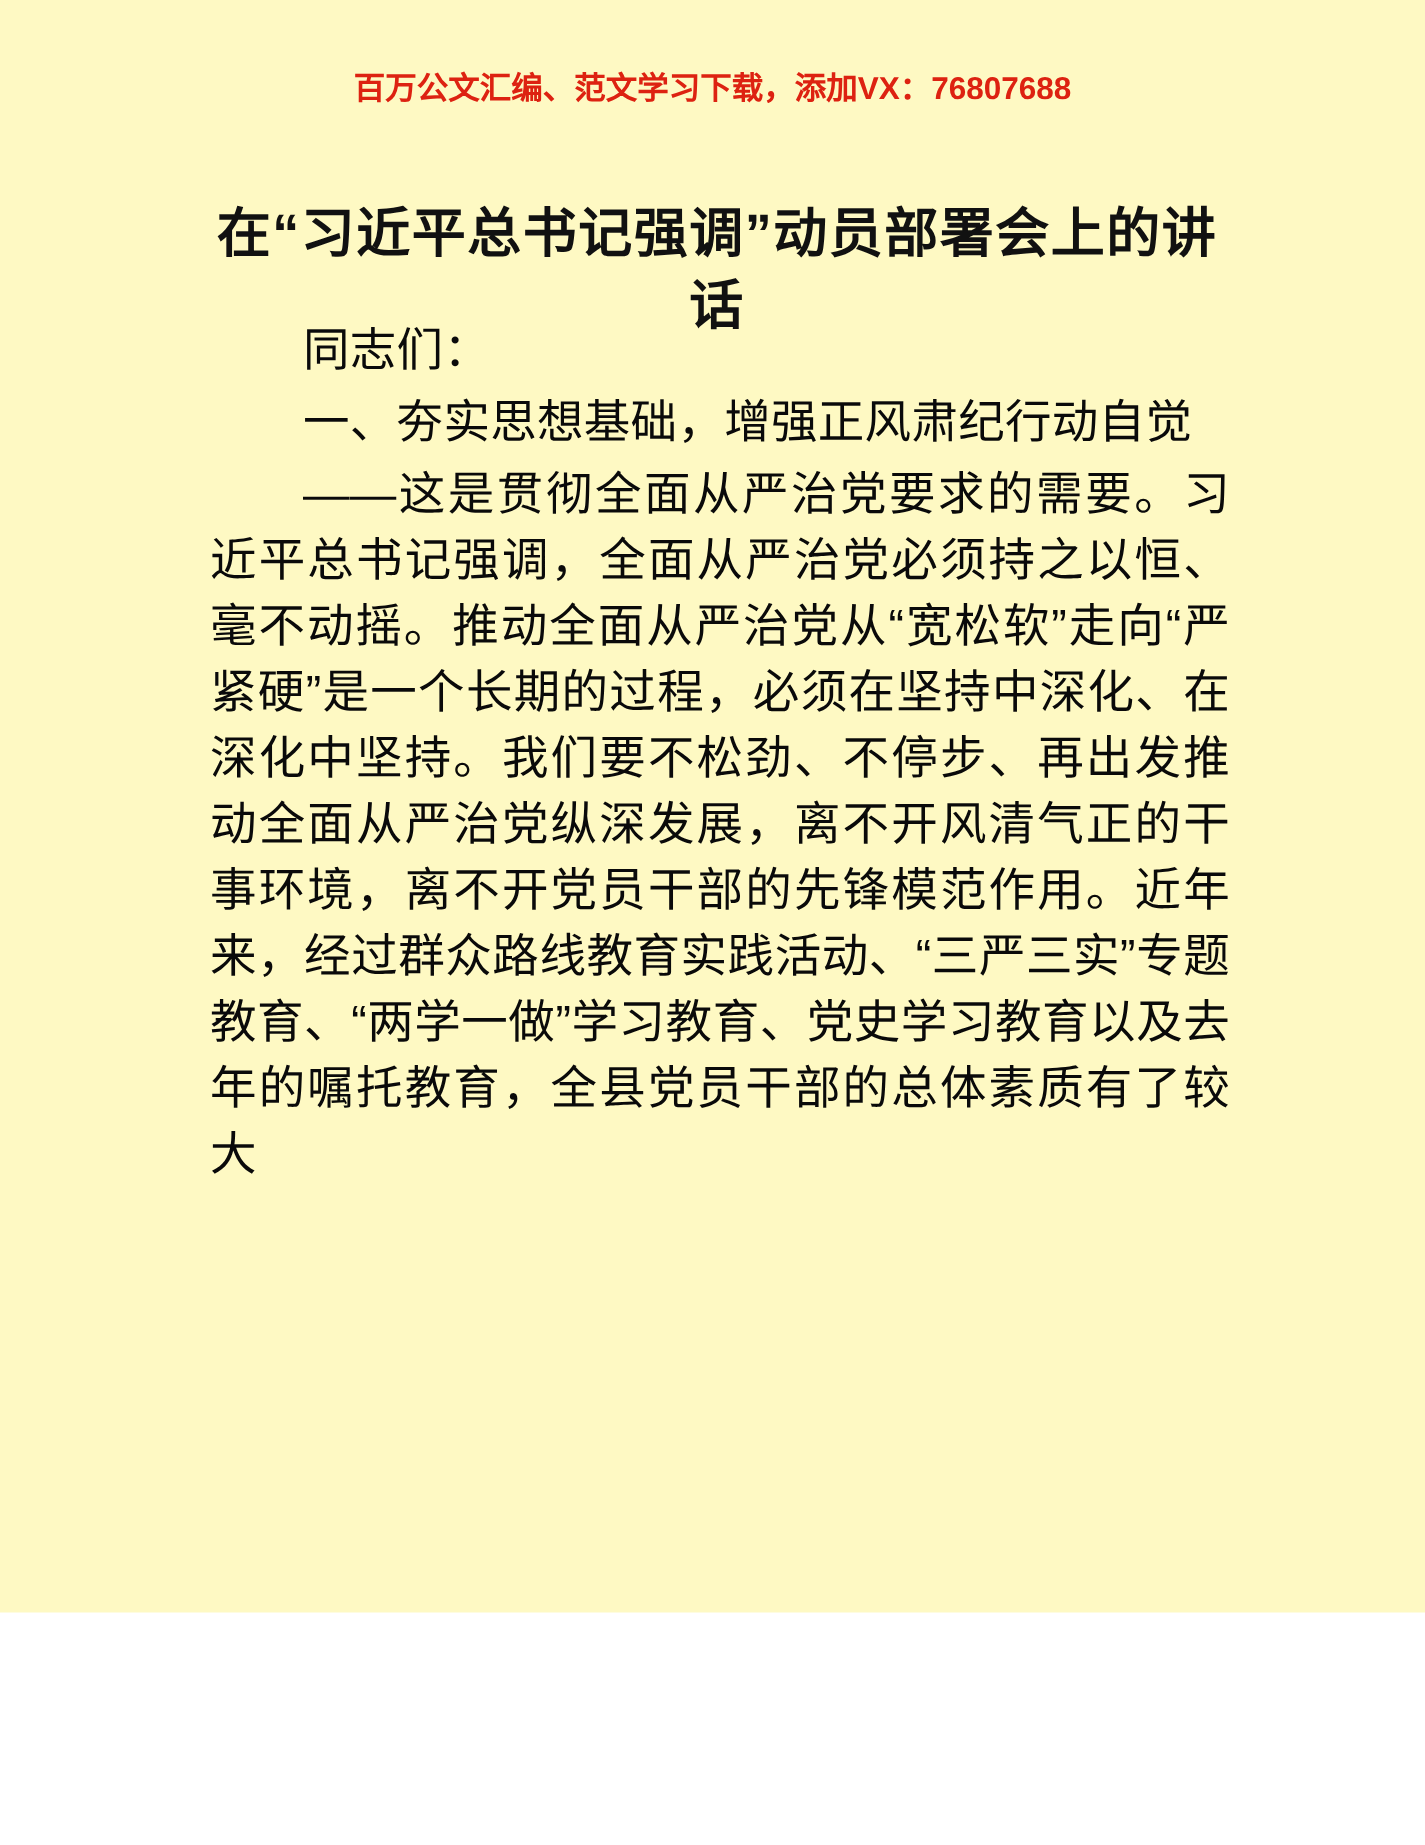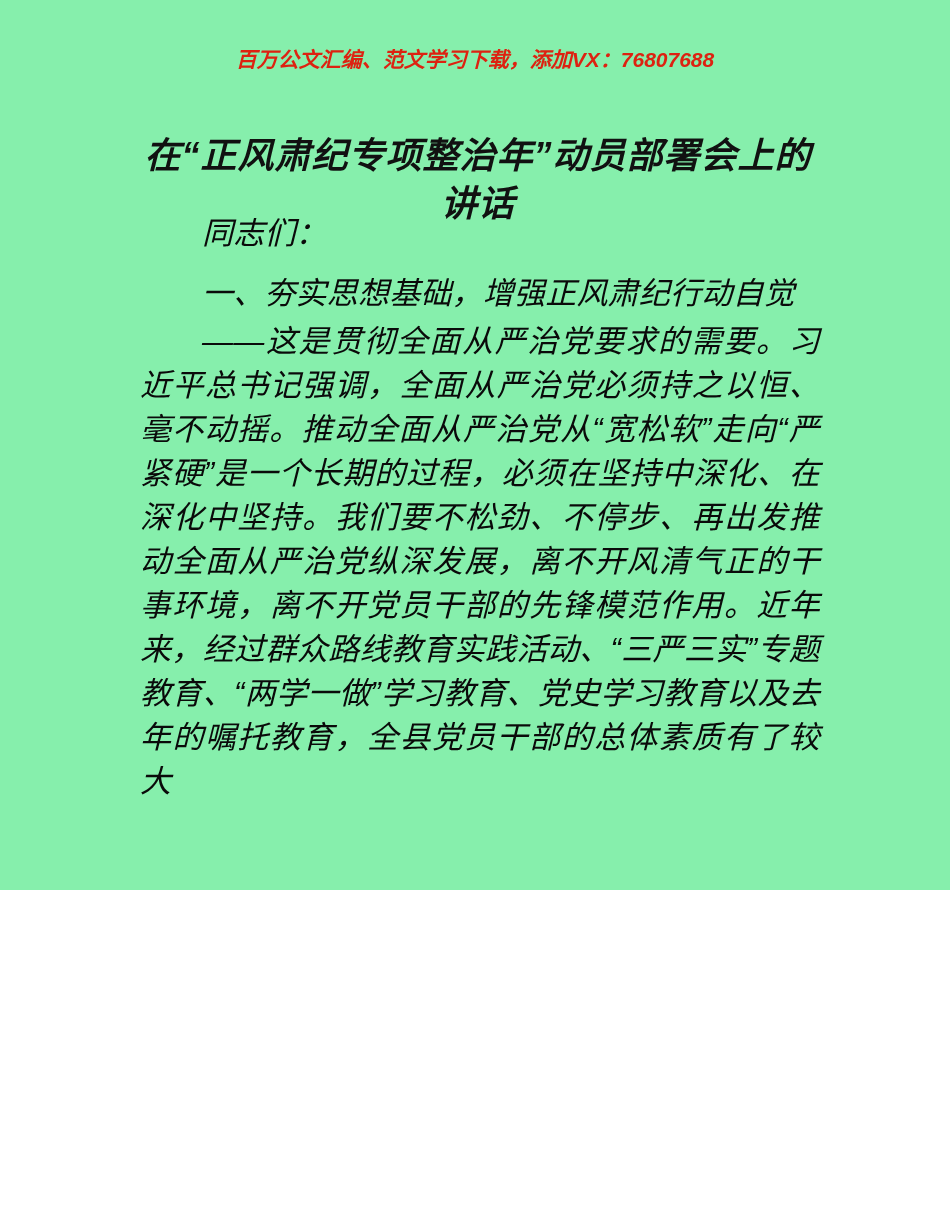--- a/index.html
+++ b/index.html
@@ -13,24 +13,23 @@
     height: 1230px;
     font-family: "Liberation Sans", "DejaVu Sans", sans-serif;
     color: #000000;
     -webkit-font-smoothing: antialiased;
     overflow: hidden;
   }
 
   #page {
     position: relative;
     width: 950px;
-    height: 890px;
-    background: #86efac;
+    height: 1075px;
+    background: #fef9c3;
     box-sizing: border-box;
-    font-style: italic;
   }
 
   
   .promo-header {
     position: absolute;
     top: 46px;
     left: 0;
     width: 950px;
     text-align: center;
     color: #dd2211;
@@ -69,36 +68,36 @@
     line-height: 44px;
     text-align: justify;
     text-justify: inter-ideograph;
     text-indent: 62px;
     letter-spacing: 0.2px;
     color: #0a0a0a;
   }
 
   .para.salutation {
     text-indent: 62px;
-    margin-bottom: 12px;
+    margin-bottom: 0px;
   }
 
   .para.heading {
     text-indent: 62px;
   }
   .spacer-2 { height: 2px; }
 </style>
 </head>
 <body>
 
 <div id="page">
 
   <div class="promo-header">百万公文汇编、范文学习下载，添加VX：76807688</div>
 
-  <h1 class="doc-title">在“正风肃纪专项整治年”动员部署会上的讲话</h1>
+  <h1 class="doc-title">在“习近平总书记强调”动员部署会上的讲话</h1>
 
   <div class="doc-body">
 
     <p class="para salutation">同志们：</p>
 
     <div class="spacer-2"></div>
 
 
     <div class="spacer-2"></div>
 

